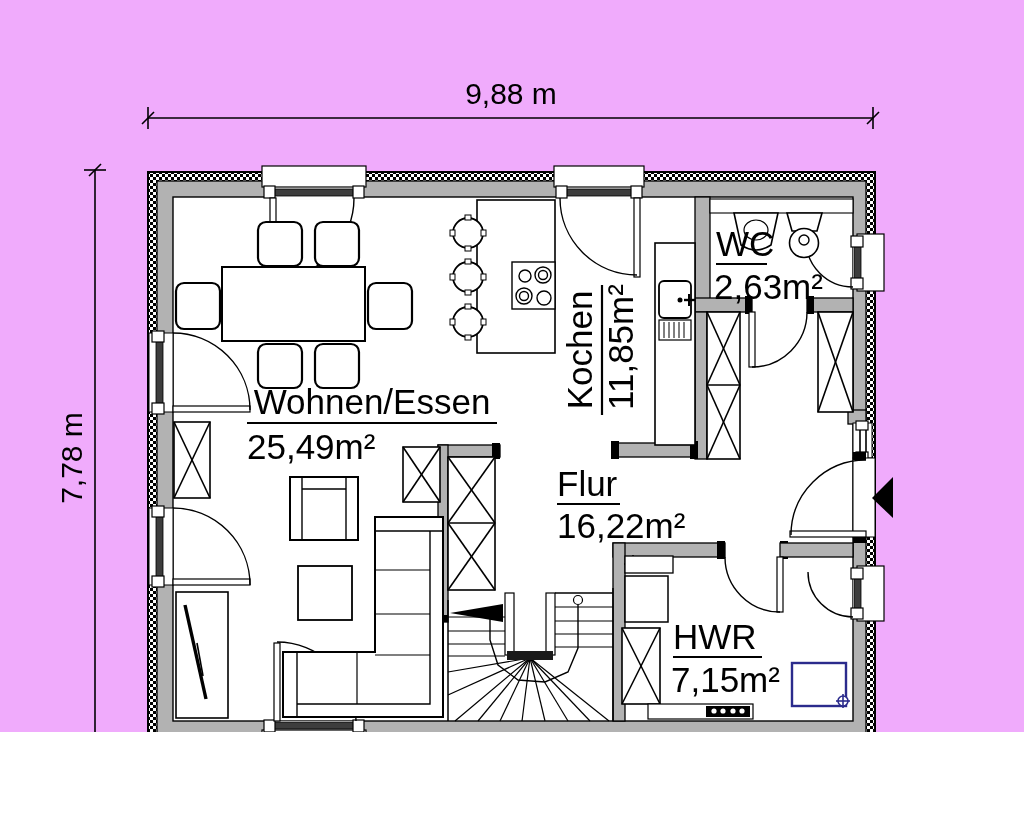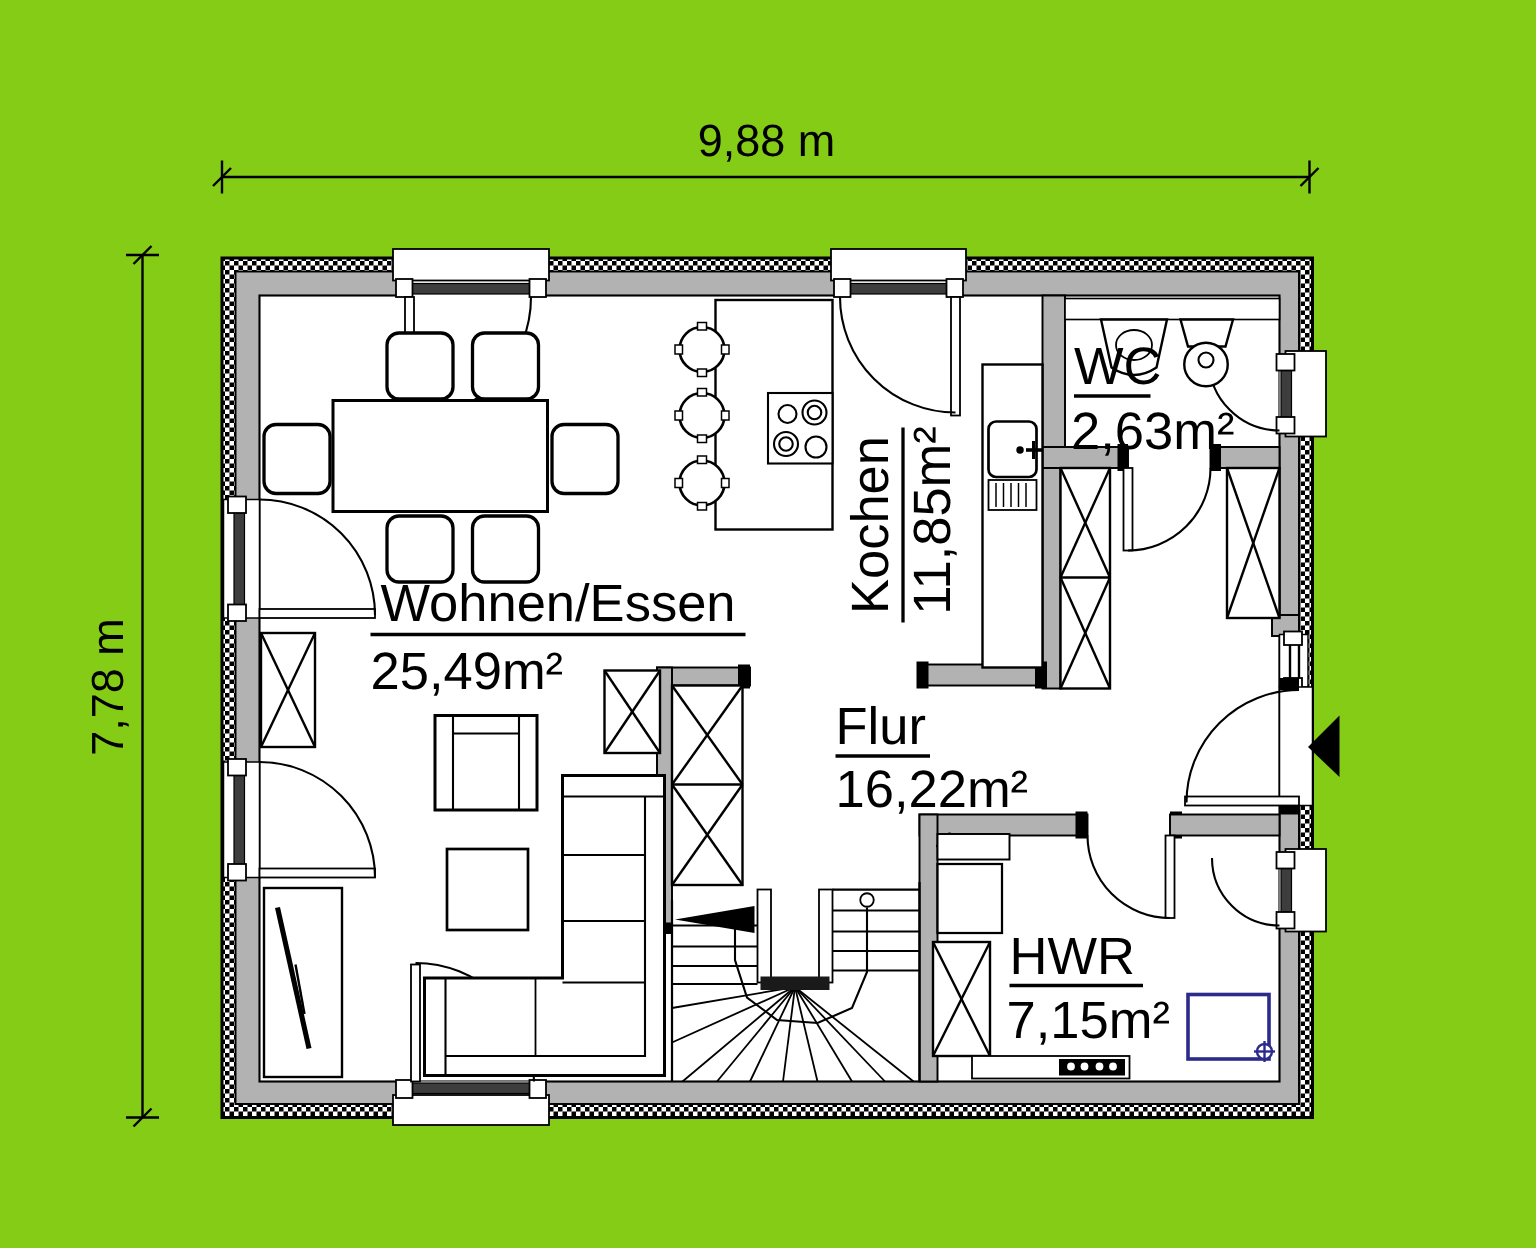--- a/index.html
+++ b/index.html
@@ -1,16 +1,16 @@
 <!DOCTYPE html>
 <html style="--wall-fill: #b2b2b2; --line: #000000; --floor: #ffffff; --appliance-accent: #2b2b8c;"><head>
 <meta charset="utf-8">
 <style>
   html,body{margin:0;padding:0;background:#fff;}
-  #stage{width:1024px;height:832px;background:#84cc16;position:relative;font-family:"Liberation Sans",sans-serif;}
+  #stage{width:1024px;height:732px;background:#f0abfc;position:relative;font-family:"Liberation Sans",sans-serif;}
   svg text{font-family:"Liberation Sans",sans-serif;fill:#000;}
   .wall{fill:var(--wall-fill,#b2b2b2);stroke:#000;stroke-width:1.3;}
   .floor{fill:#fff;stroke:#000;stroke-width:1.4;}
   .ln{stroke:#000;fill:none;}
   .furn{fill:#fff;stroke:#000;}
   .shaft{fill:#fff;stroke:#000;stroke-width:1.6;}
   .cap{fill:#000;stroke:none;}
   .sash{fill:#3d3d3d;stroke:#000;stroke-width:0.8;}
   .frame{fill:#fff;stroke:#000;stroke-width:1.2;}
   .arc{stroke:#000;stroke-width:1.4;fill:none;}

